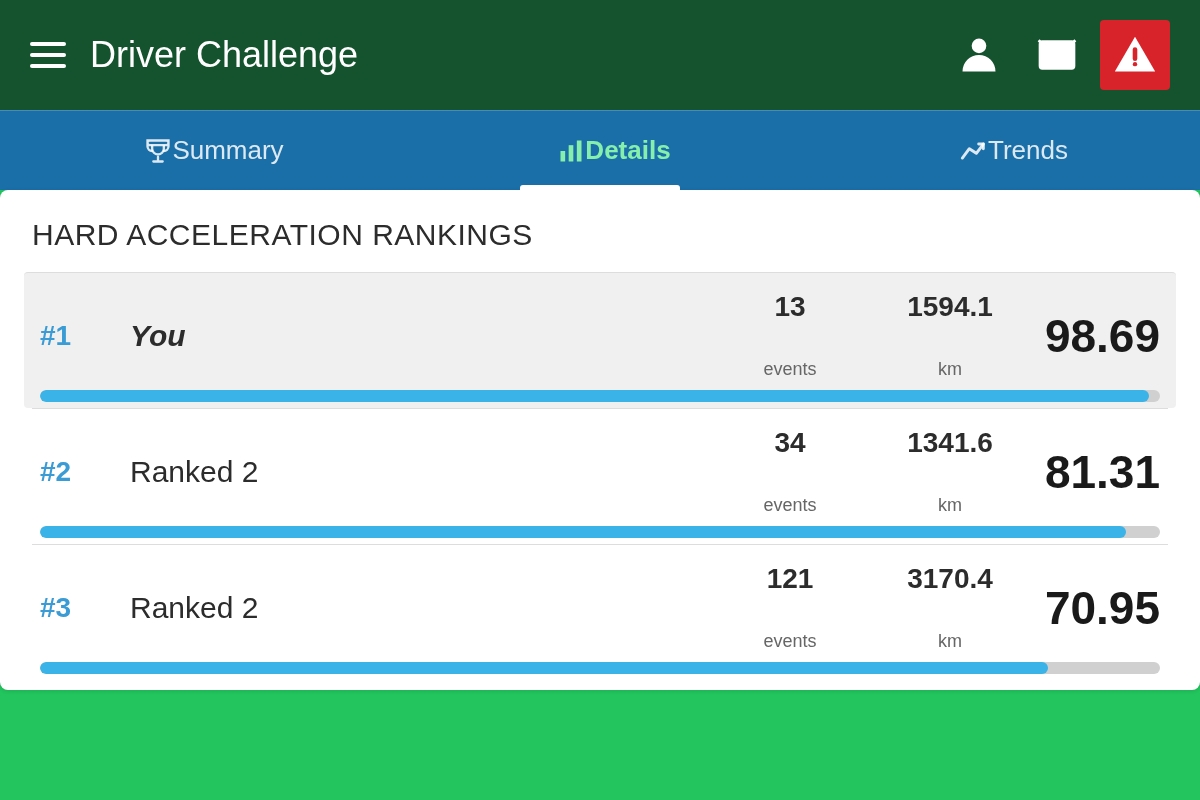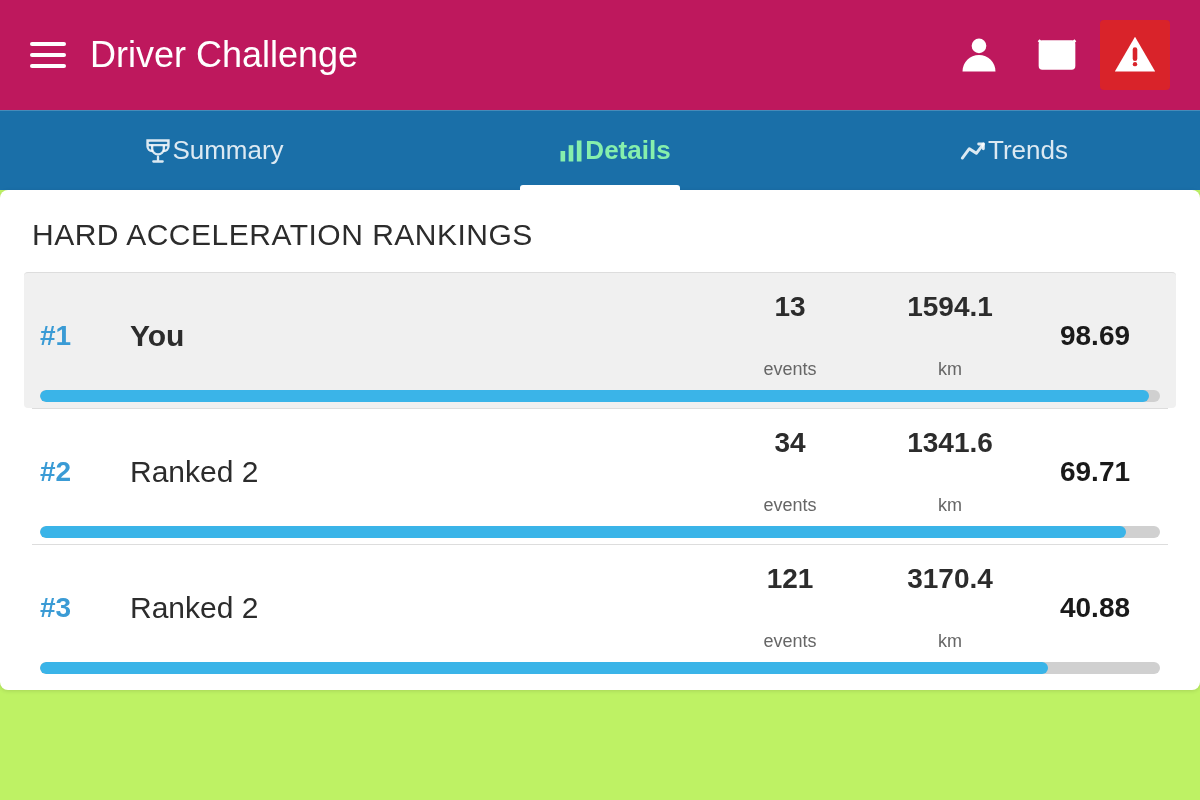--- a/index.html
+++ b/index.html
@@ -6,21 +6,21 @@
     body {
       font-family: -apple-system, BlinkMacSystemFont, 'Helvetica Neue', Arial, sans-serif;
       background: #e8e8e8;
       width: 1200px;
       height: 800px;
       overflow: hidden;
     }
 
     
     .header {
-      background: #be185d;
+      background: #14532d;
       display: flex;
       align-items: center;
       height: 110px;
       padding: 0 30px;
       position: relative;
     }
     .header-menu-icon {
       display: flex;
       flex-direction: column;
       gap: 7px;
@@ -102,21 +102,21 @@
       border-radius: 3px 3px 0 0;
     }
     .nav-tab svg {
       width: 28px;
       height: 28px;
       fill: currentColor;
     }
 
     
     .main-content {
-      background: #bef264;
+      background: #22c55e;
       height: calc(800px - 190px);
     }
 
     .card {
       background: white;
       border-radius: 8px;
       padding: 28px 32px 10px 32px;
       box-shadow: 0 1px 4px rgba(0,0,0,0.12);
     }
 
@@ -161,20 +161,21 @@
     }
 
     .driver-name {
       font-size: 30px;
       color: #2c2c2c;
       flex: 1;
     }
 
     .ranking-item.highlighted .driver-name {
       font-weight: 700;
+      font-style: italic;
     }
 
     .stat-block {
       text-align: center;
       width: 160px;
     }
 
     .stat-value {
       font-size: 28px;
       font-weight: 600;
@@ -183,25 +184,25 @@
     }
 
     .stat-label {
       font-size: 18px;
       color: #666;
       display: block;
       margin-top: 36px;
     }
 
     .score {
-      font-size: 28px;
+      font-size: 46px;
       font-weight: 700;
       color: #1a1a1a;
       width: 130px;
-      text-align: center;
+      text-align: right;
     }
 
     .progress-bar-container {
       margin-top: 10px;
       height: 12px;
       background: #d0d0d0;
       border-radius: 6px;
       overflow: hidden;
     }
 
@@ -301,40 +302,40 @@
           <div class="rank-number">#2</div>
           <div class="driver-name">Ranked 2</div>
           <div class="stat-block">
             <span class="stat-value">34</span>
             <span class="stat-label">events</span>
           </div>
           <div class="stat-block">
             <span class="stat-value">1341.6</span>
             <span class="stat-label">km</span>
           </div>
-          <div class="score">69.71</div>
+          <div class="score">81.31</div>
         </div>
         <div class="progress-bar-container">
           <div class="progress-bar-fill" style="width: 97%"></div>
         </div>
       </div>
 
       <div class="ranking-item">
         <div class="ranking-row">
           <div class="rank-number">#3</div>
           <div class="driver-name">Ranked 2</div>
           <div class="stat-block">
             <span class="stat-value">121</span>
             <span class="stat-label">events</span>
           </div>
           <div class="stat-block">
             <span class="stat-value">3170.4</span>
             <span class="stat-label">km</span>
           </div>
-          <div class="score">40.88</div>
+          <div class="score">70.95</div>
         </div>
         <div class="progress-bar-container">
           <div class="progress-bar-fill" style="width: 90%"></div>
         </div>
       </div>
 
     </div>
   </div>
 </div>
 

